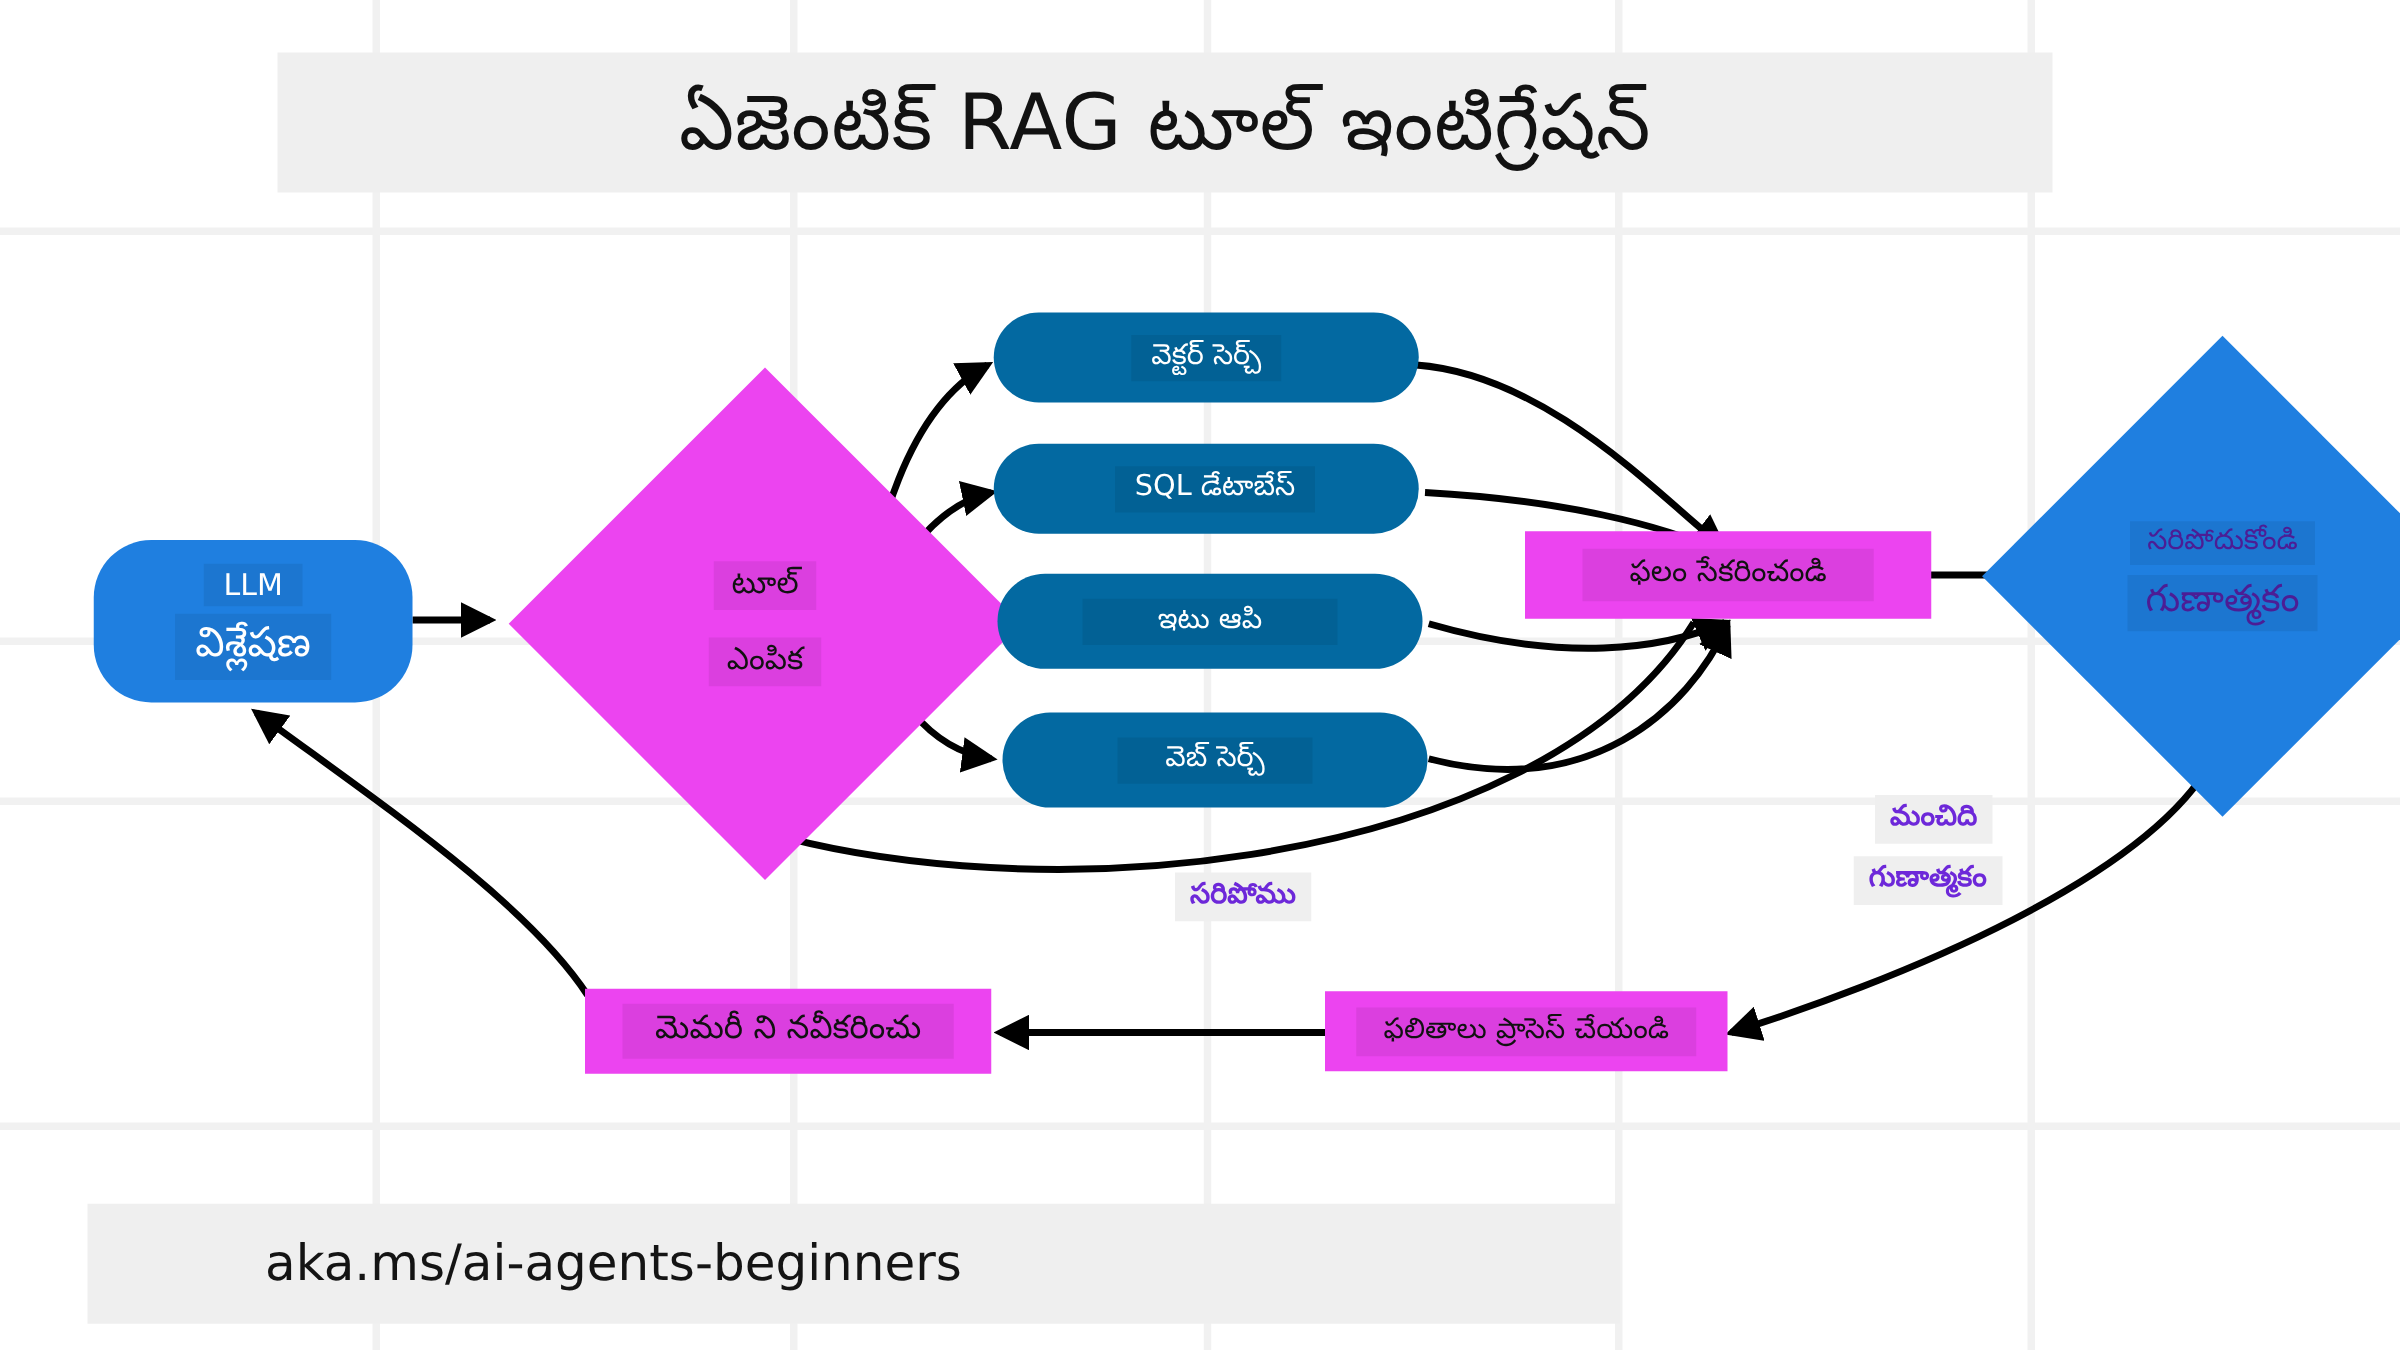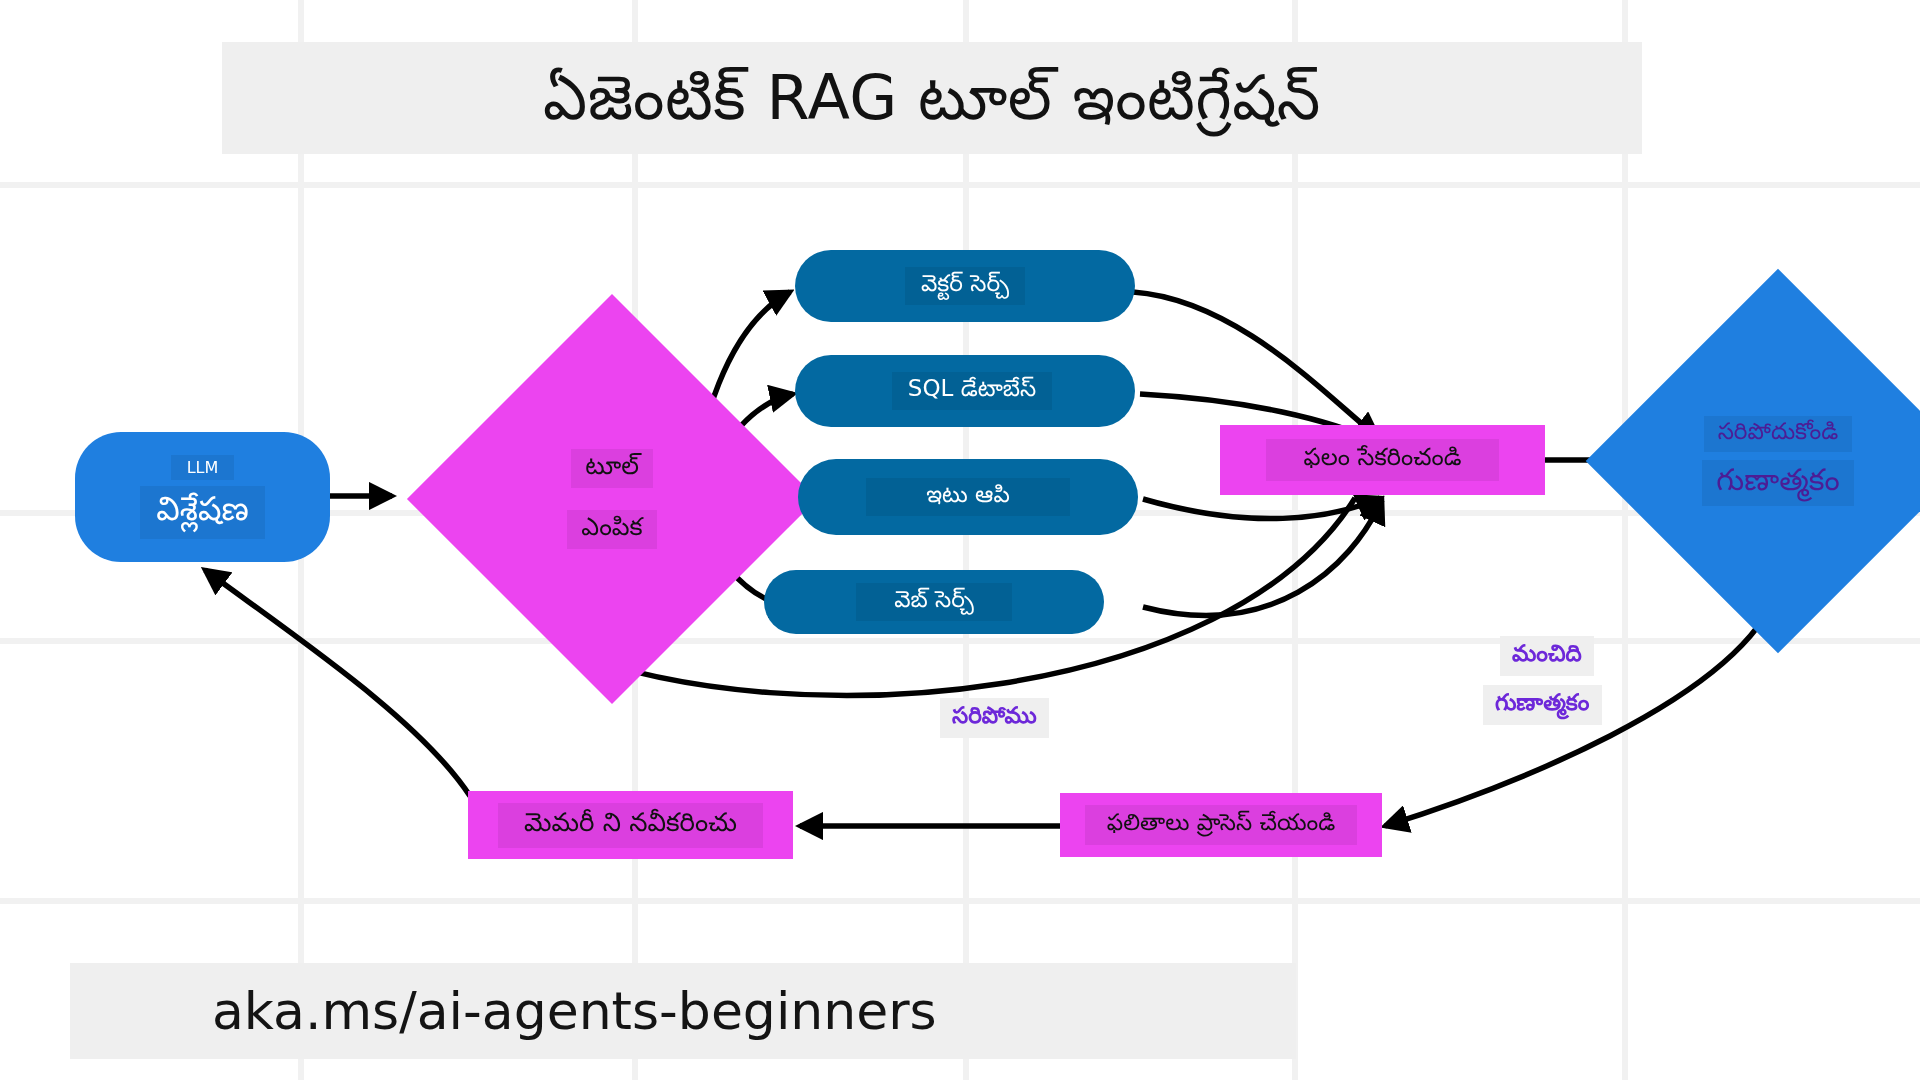--- a/index.html
+++ b/index.html
@@ -25,21 +25,21 @@
     font-size:62px;color:#121212;font-weight:400;line-height:1.1;
     white-space:nowrap;letter-spacing:0.5px;
   }
 
   
   .footer-band{
     position:absolute;left:70px;top:963px;width:1226px;height:96px;
     background:#efefef;display:flex;align-items:center;
   }
   .footer-text{
-    font-size:52px;color:#141414;padding-left:142px;white-space:nowrap;
+    font-size:40px;color:#141414;padding-left:142px;white-space:nowrap;
   }
 
   
   .node{position:absolute;display:flex;flex-direction:column;
         align-items:center;justify-content:center;box-sizing:border-box;}
 
   .rounded-blue{
     background:#1f7fe0;border-radius:46px;color:#ffffff;
   }
   .pill-blue{
@@ -114,21 +114,21 @@
       <path d="M 470 796 C 420 720 300 640 205 570"></path>
       <path d="M 1355 498 C 1230 700 800 740 565 650"></path>
     </g>
   </svg>
 
   <div class="title-band">
     <div class="title-text">ఏజెంటిక్ RAG టూల్ ఇంటిగ్రేషన్</div>
   </div>
 
   <div class="node rounded-blue" style="left:75px;top:432px;width:255px;height:130px;">
-    <span class="txt" style="font-size:16px;margin-bottom:6px;">LLM</span>
+    <span class="txt" style="font-size:24px;margin-bottom:6px;">LLM</span>
     <span class="txt" style="font-size:33px;">విశ్లేషణ</span>
   </div>
 
   <div class="diamond magenta" style="left:470px;top:425px;width:0;height:0;"></div>
   <div class="diamond magenta" style="left:467px;top:354px;width:290px;height:290px;">
     <div class="shape"></div>
     <div class="labels">
       <span class="txt" style="font-size:25px;margin-bottom:22px;">టూల్</span>
       <span class="txt" style="font-size:25px;">ఎంపిక</span>
     </div>
@@ -139,21 +139,21 @@
   </div>
 
   <div class="node pill-blue" style="left:795px;top:355px;width:340px;height:72px;">
     <span class="txt" style="font-size:23px;margin-left:14px;">SQL డేటాబేస్</span>
   </div>
 
   <div class="node pill-blue" style="left:798px;top:459px;width:340px;height:76px;">
     <span class="txt" style="font-size:23px;padding:3px 60px;">ఇటు ఆపి</span>
   </div>
 
-  <div class="node pill-blue" style="left:764px;top:570px;width:340px;height:64px;">
+  <div class="node pill-blue" style="left:802px;top:570px;width:340px;height:76px;">
     <span class="txt" style="font-size:23px;padding:3px 38px;">వెబ్ సెర్చ్</span>
   </div>
 
   <div class="node rect-magenta" style="left:1220px;top:425px;width:325px;height:70px;">
     <span class="txt" style="font-size:24px;padding:4px 38px;">ఫలం సేకరించండి</span>
   </div>
 
   <div class="diamond blue" style="left:1642px;top:325px;width:272px;height:272px;">
     <div class="shape"></div>
     <div class="labels">

